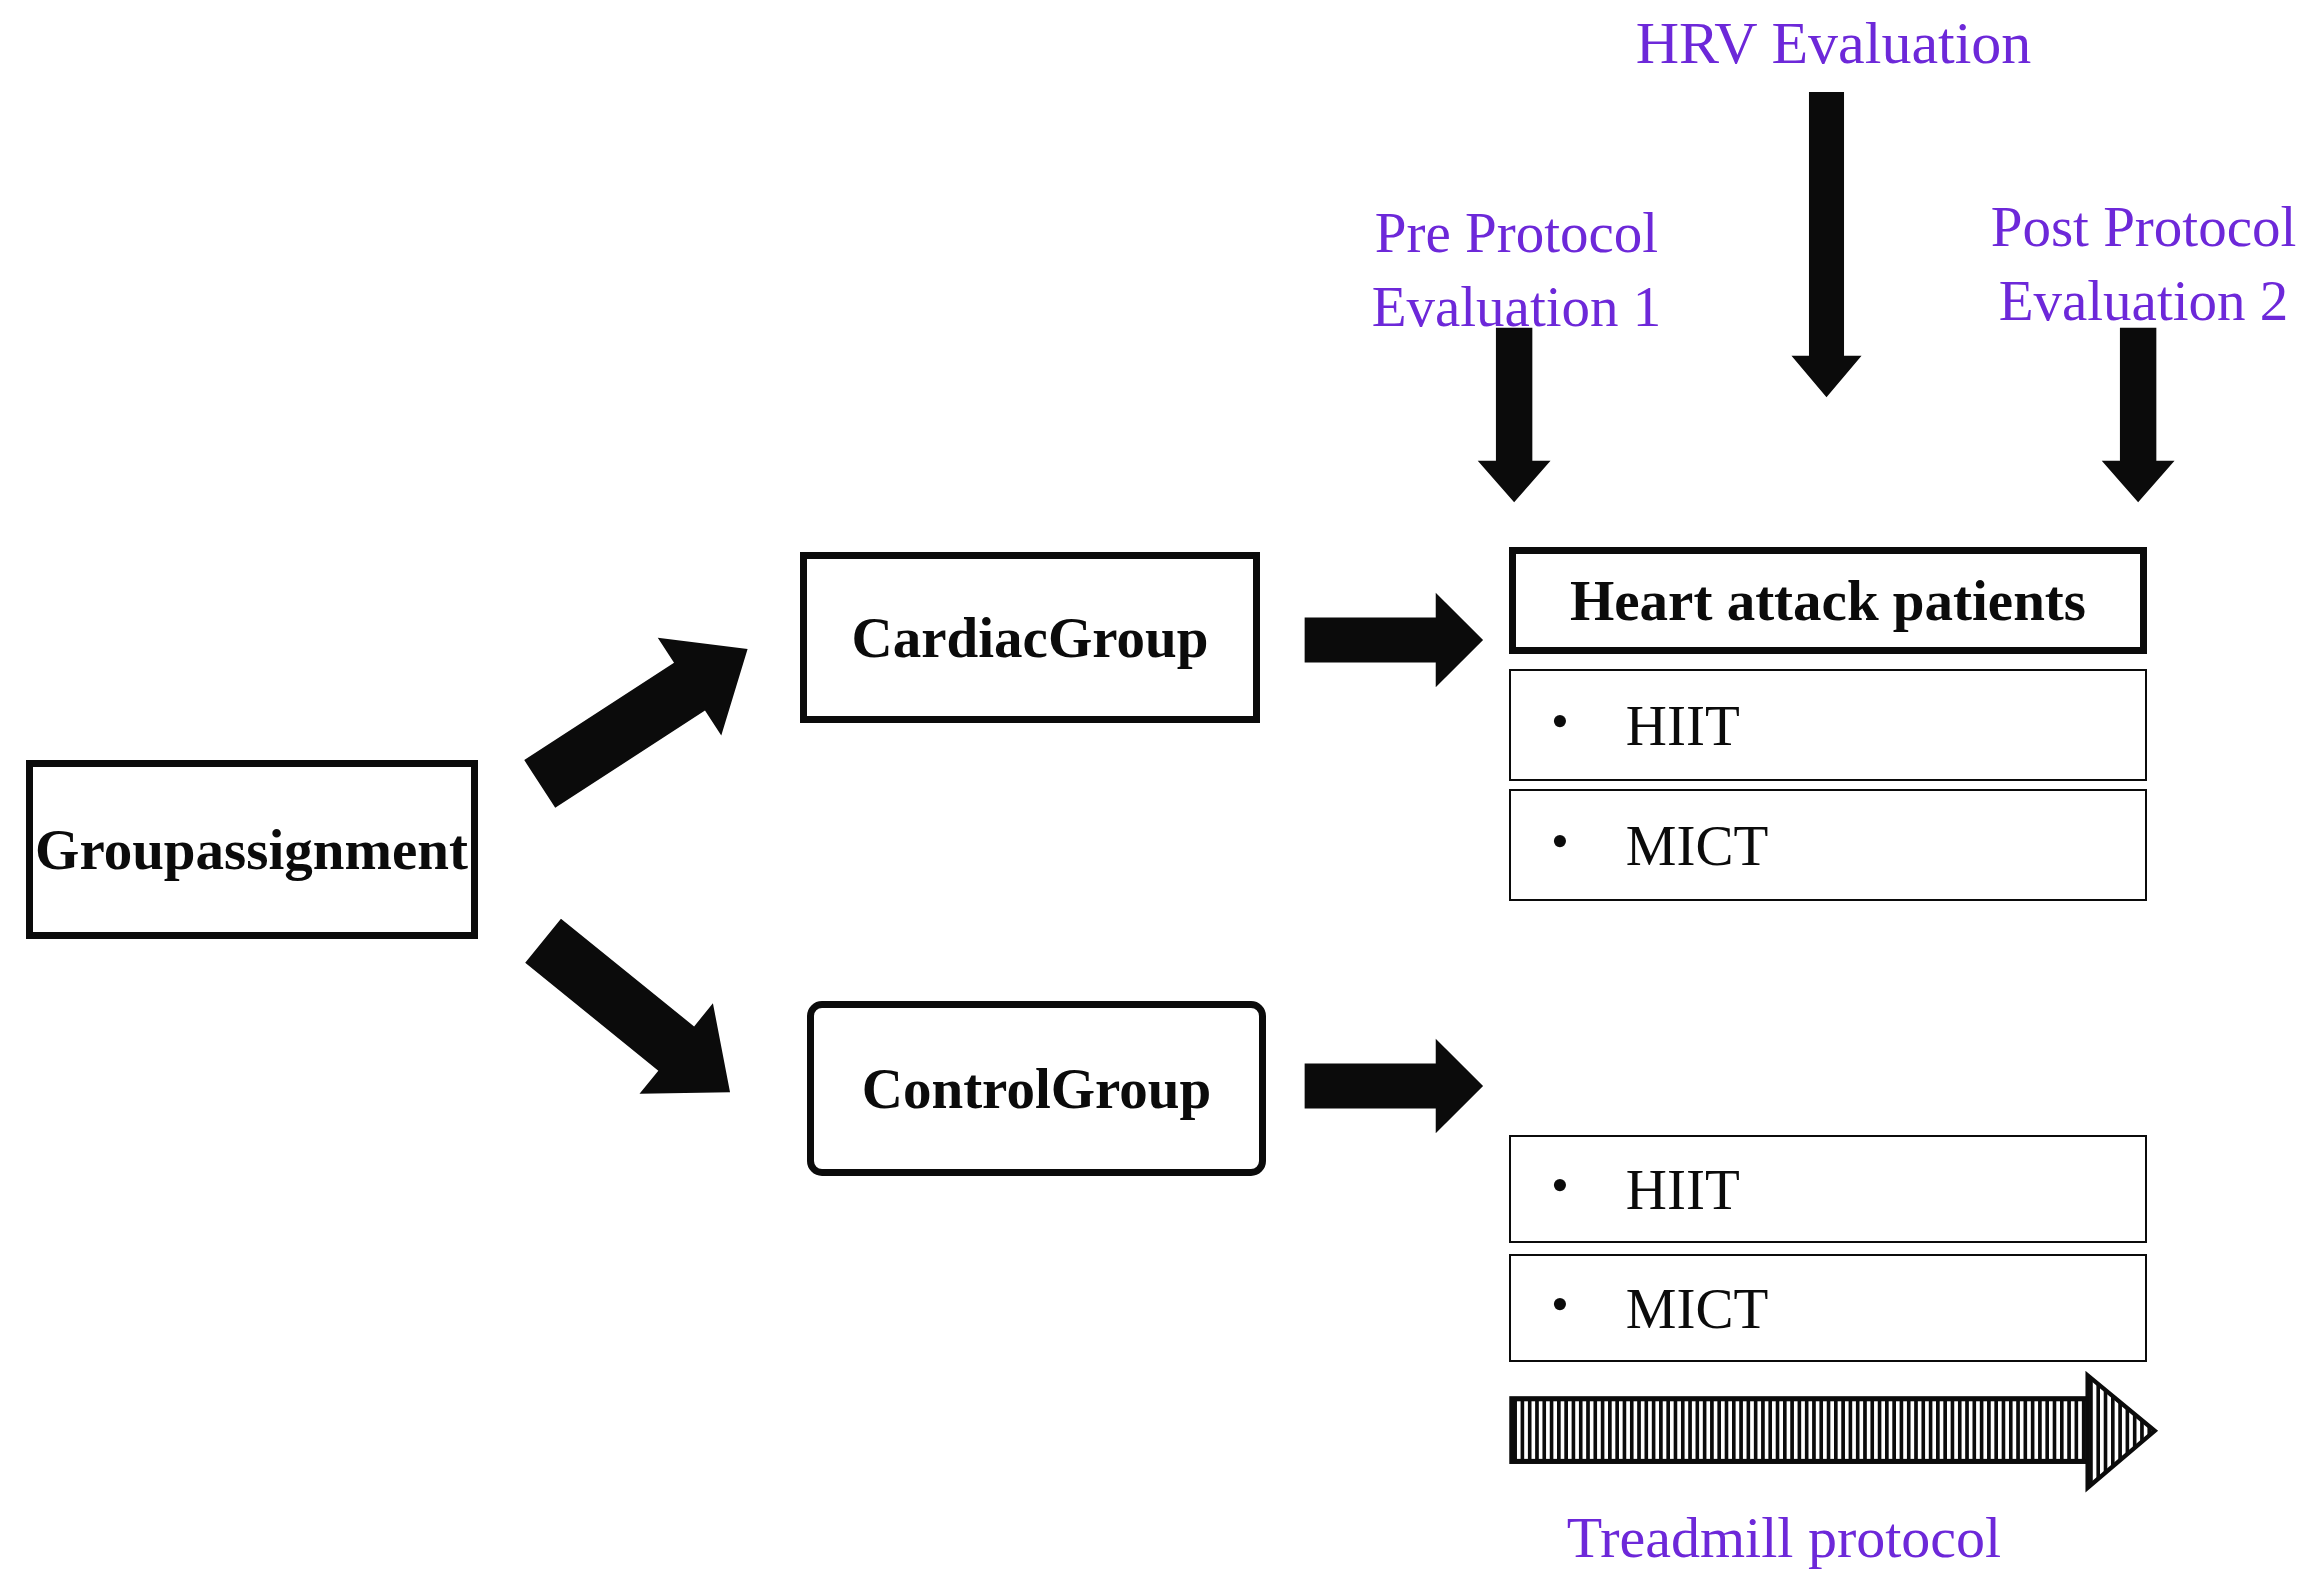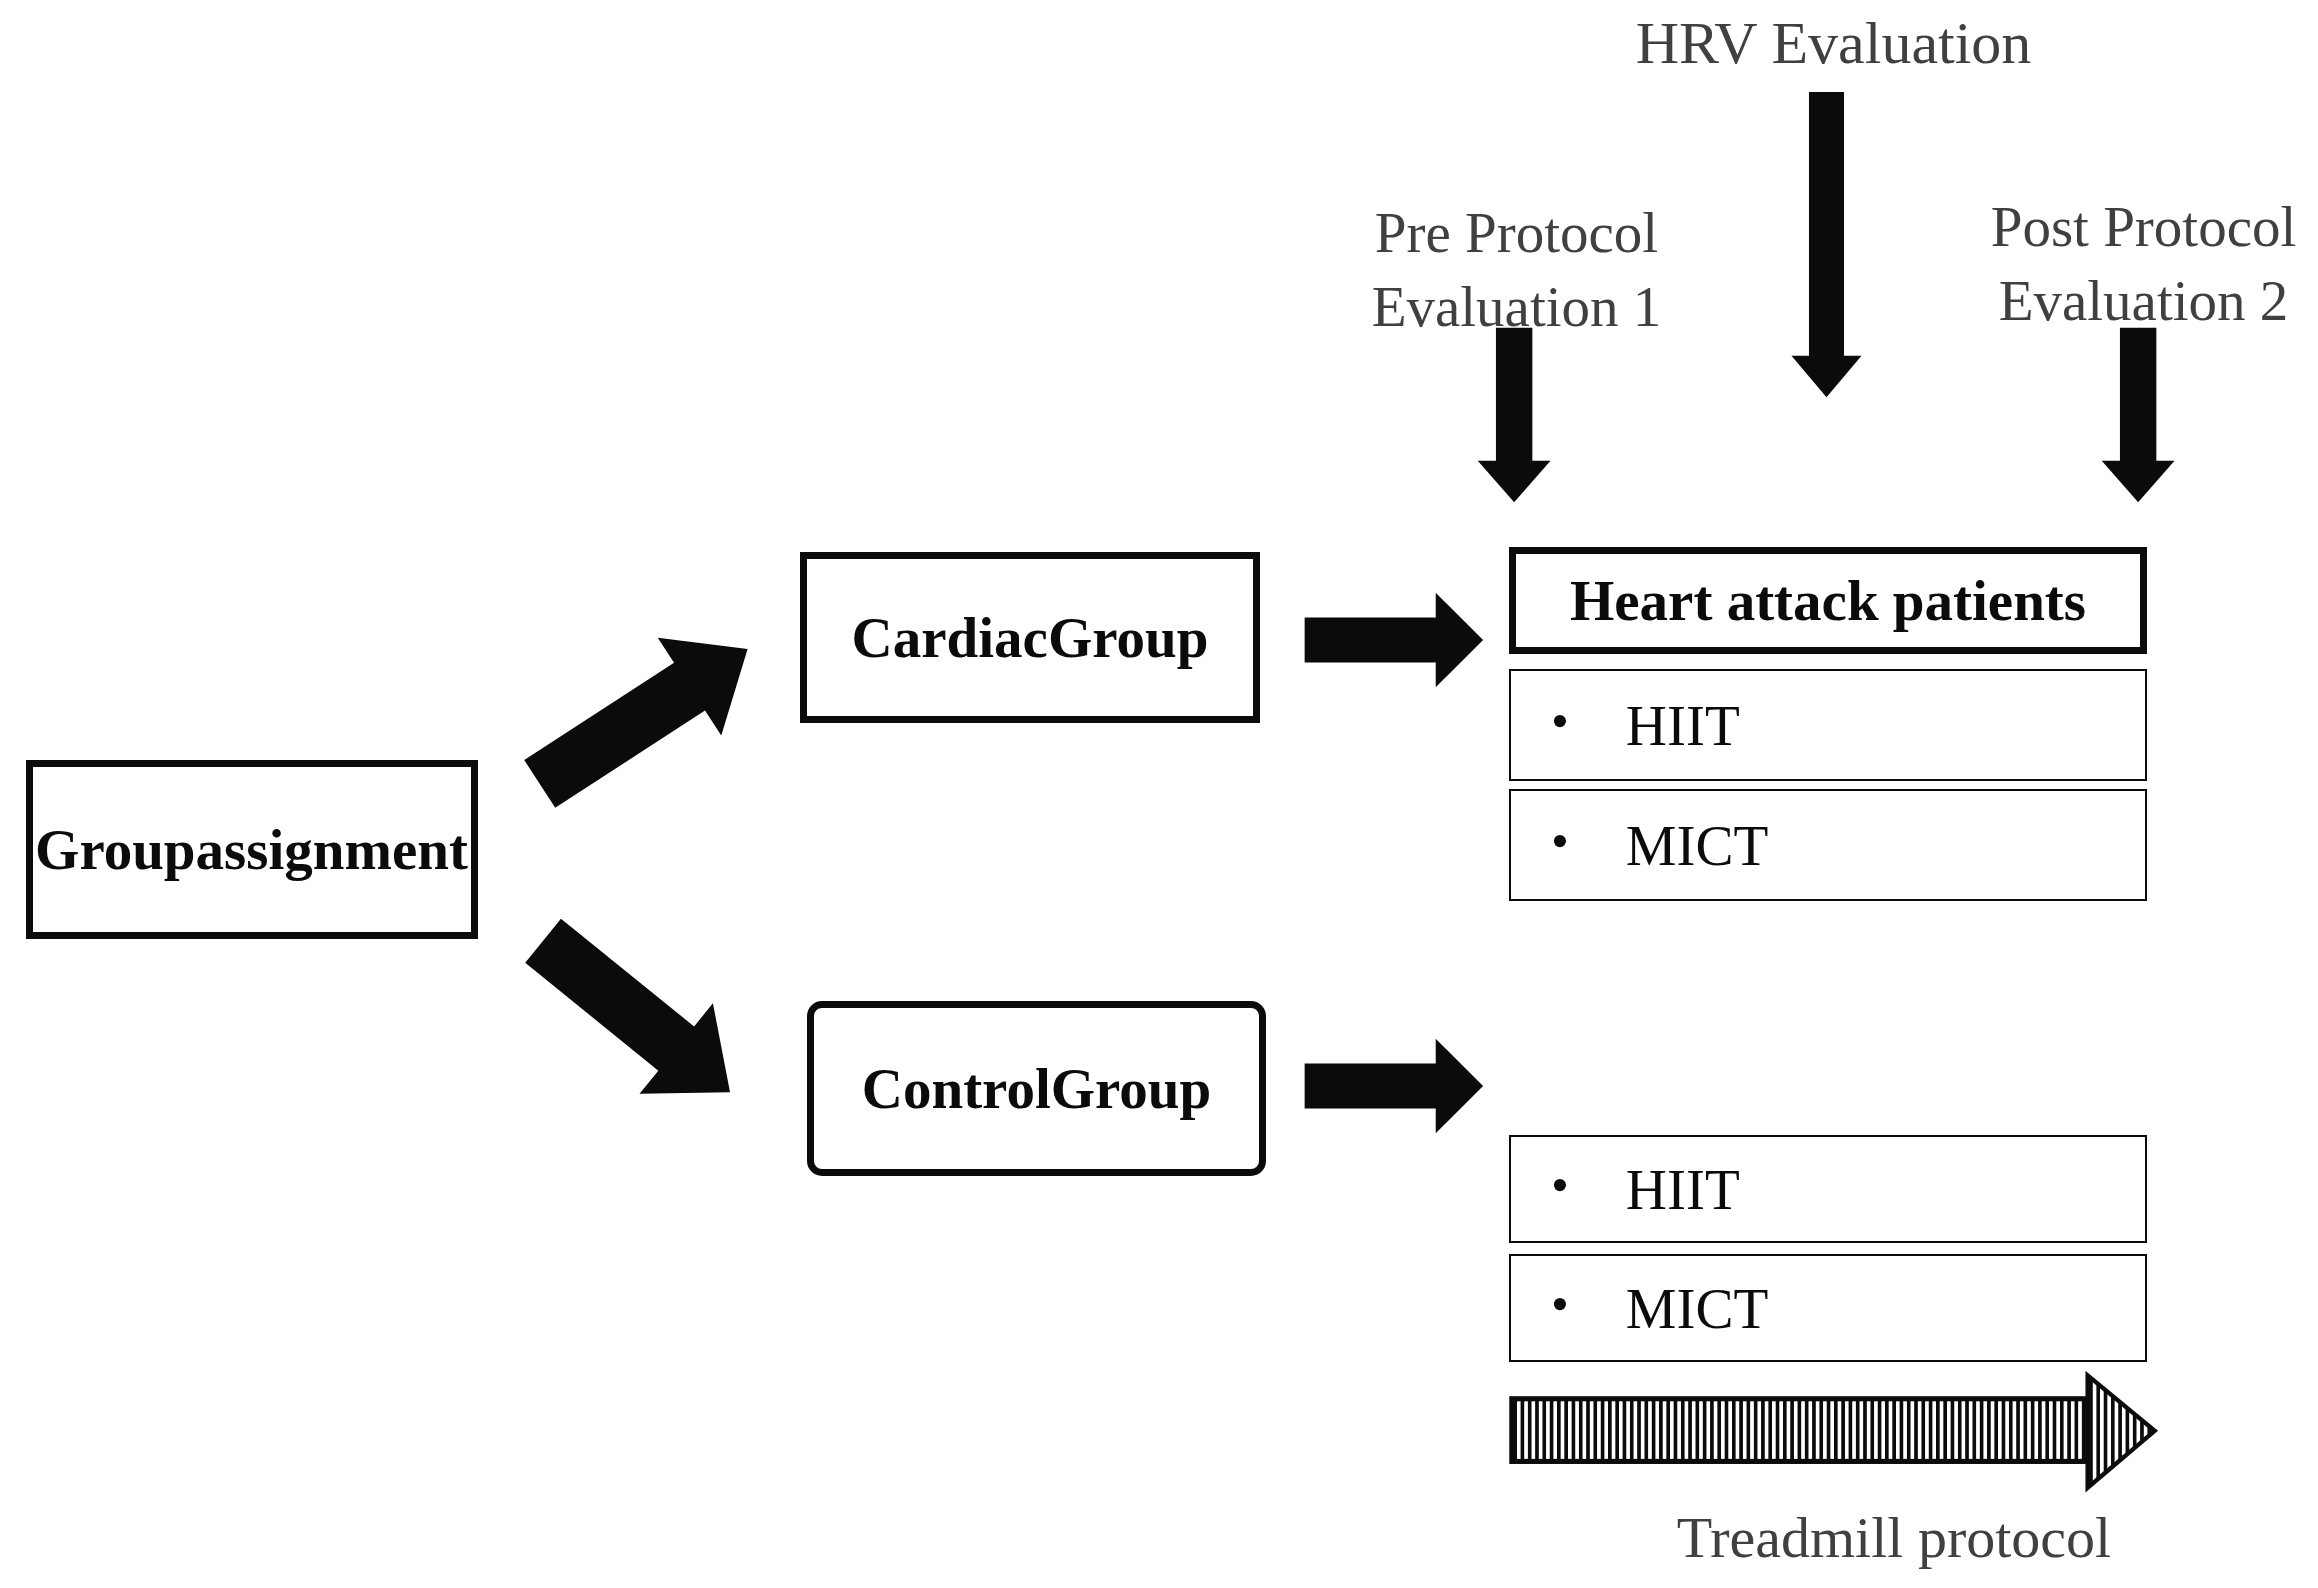--- a/index.html
+++ b/index.html
@@ -1,20 +1,20 @@
 <!DOCTYPE html>
 <html style="font-size:11.7px"><head>
 <meta charset="utf-8">
 <style>
   html,body{margin:0;padding:0;background:#ffffff;}
   .canvas{
     position:relative;width:2319px;height:1588px;background:#ffffff;overflow:hidden;
     font-family:"Liberation Serif","DejaVu Serif",serif;color:#0b0b0b;
   }
-  .lbl{position:absolute;text-align:center;font-size:60px;line-height:74px;color:#404040;}
+  .lbl{position:absolute;text-align:center;font-size:60px;line-height:74px;color:#6d28d9;}
   .lbl .ln{display:block;}
   .box{
     position:absolute;box-sizing:border-box;background:#ffffff;border:7.3px solid #0b0b0b;
     display:flex;flex-direction:row;align-items:center;justify-content:center;
     font-weight:bold;font-size:57px;line-height:73px;text-align:center;
   }
   .titlebox{flex-direction:row;align-items:center;}
   .itembox{
     border-width:2.9px;flex-direction:row;justify-content:flex-start;
     font-weight:normal;padding-left:40px;
@@ -130,18 +130,18 @@
         <pattern id="hatch" patternUnits="userSpaceOnUse" width="10" height="10">
           <rect width="10" height="10" fill="#ffffff"></rect>
           <rect width="5" height="10" fill="#0b0b0b"></rect>
         </pattern>
       </defs>
       <rect x="8" y="38" width="790" height="86" fill="url(#hatch)" stroke="#0b0b0b" stroke-width="7"></rect>
       <polygon points="798,6 890,82 798,160" fill="url(#hatch)" stroke="#0b0b0b" stroke-width="6"></polygon>
     </svg>
   </div>
 
-  <div class="lbl" style="left:1573px;top:1501px;width:642px;font-size:58px;">
+  <div class="lbl" style="left:1463px;top:1501px;width:642px;font-size:58px;">
     <span class="ln">Treadmill protocol</span>
   </div>
 
 </div>
 
 
 </body></html>

